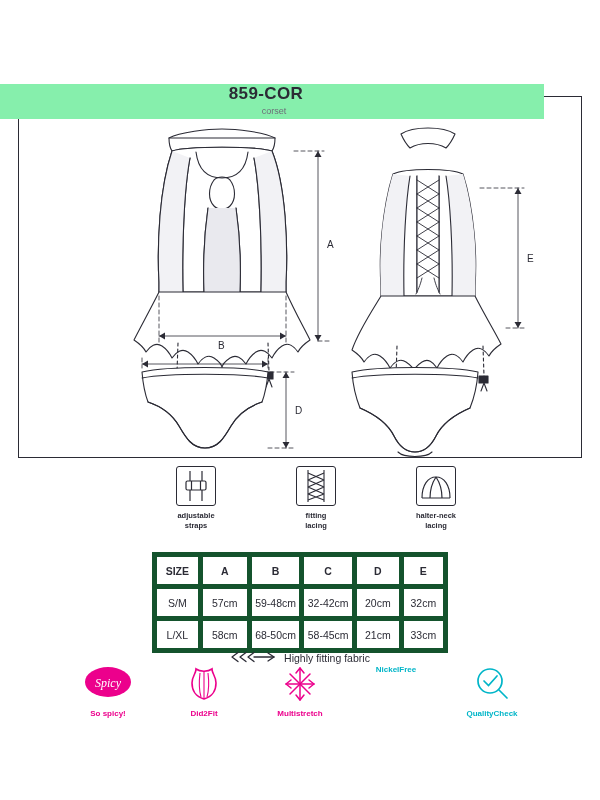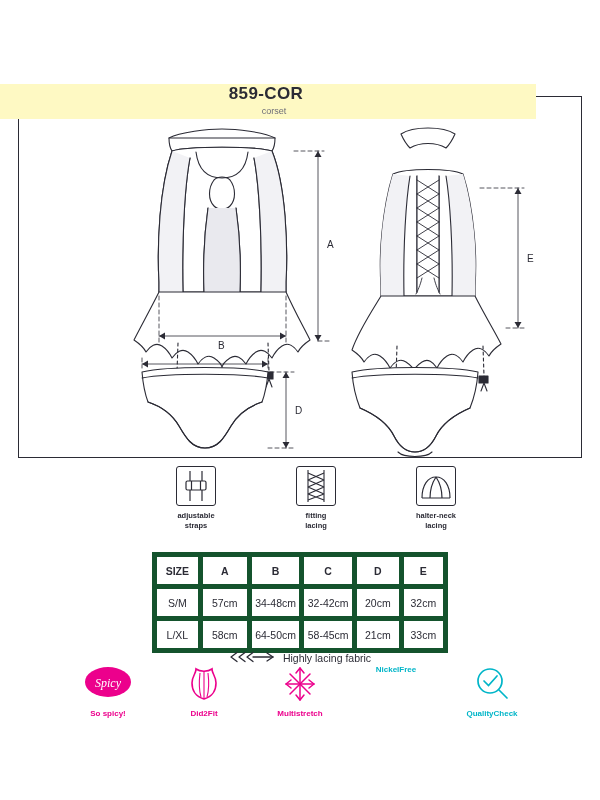--- a/index.html
+++ b/index.html
@@ -22,22 +22,22 @@
   }
 
   
   .title-wrap {
     position: absolute;
     top: 84px;
     left: 0;
     width: 532px;
     text-align: center;
     z-index: 5;
-    background: #fef9c3;
-    padding: 0 4px 2px 0;
+    background: #86efac;
+    padding: 0 12px 2px 0;
   }
   .title {
     font-size: 17px;
     font-weight: bold;
     letter-spacing: 0.4px;
     color: #2b2b35;
     line-height: 20px;
   }
   .subtitle {
     font-size: 9px;
@@ -415,47 +415,47 @@
       <th class="c0">SIZE</th>
       <th class="c1">A</th>
       <th class="c2">B</th>
       <th class="c3">C</th>
       <th class="c4">D</th>
       <th class="c5">E</th>
     </tr>
     <tr>
       <td>S/M</td>
       <td>57cm</td>
-      <td>34-48cm</td>
+      <td>59-48cm</td>
       <td>32-42cm</td>
       <td>20cm</td>
       <td>32cm</td>
     </tr>
     <tr>
       <td>L/XL</td>
       <td>58cm</td>
-      <td>64-50cm</td>
+      <td>68-50cm</td>
       <td>58-45cm</td>
       <td>21cm</td>
       <td>33cm</td>
     </tr>
   </tbody>
     </table>
 
   <div class="elastic">
     <span class="arrows">
       <svg width="46" height="12" viewBox="0 0 46 12" fill="none" stroke="#2b2b35" stroke-width="1.3" stroke-linecap="round" stroke-linejoin="round">
         <path d="M8 1.5 L2 6 L8 10.5"></path>
         <path d="M16 1.5 L10 6 L16 10.5"></path>
         <path d="M24 1.5 L18 6 L24 10.5"></path>
         <path d="M24 6 L44 6"></path>
         <path d="M38 2 L44 6 L38 10"></path>
       </svg>
     </span>
-    <span>Highly lacing fabric</span>
+    <span>Highly fitting fabric</span>
   </div>
 
   <div class="badges">
 
     <div class="badge">
       <div class="bi">
         <svg width="52" height="42" viewBox="0 0 52 42">
           <ellipse cx="26" cy="19" rx="23" ry="15" fill="#ec008c"></ellipse>
           <text x="26" y="24" text-anchor="middle" font-size="12" font-family="Liberation Serif, serif" font-style="italic" fill="#ffffff">Spicy</text>
         </svg>

